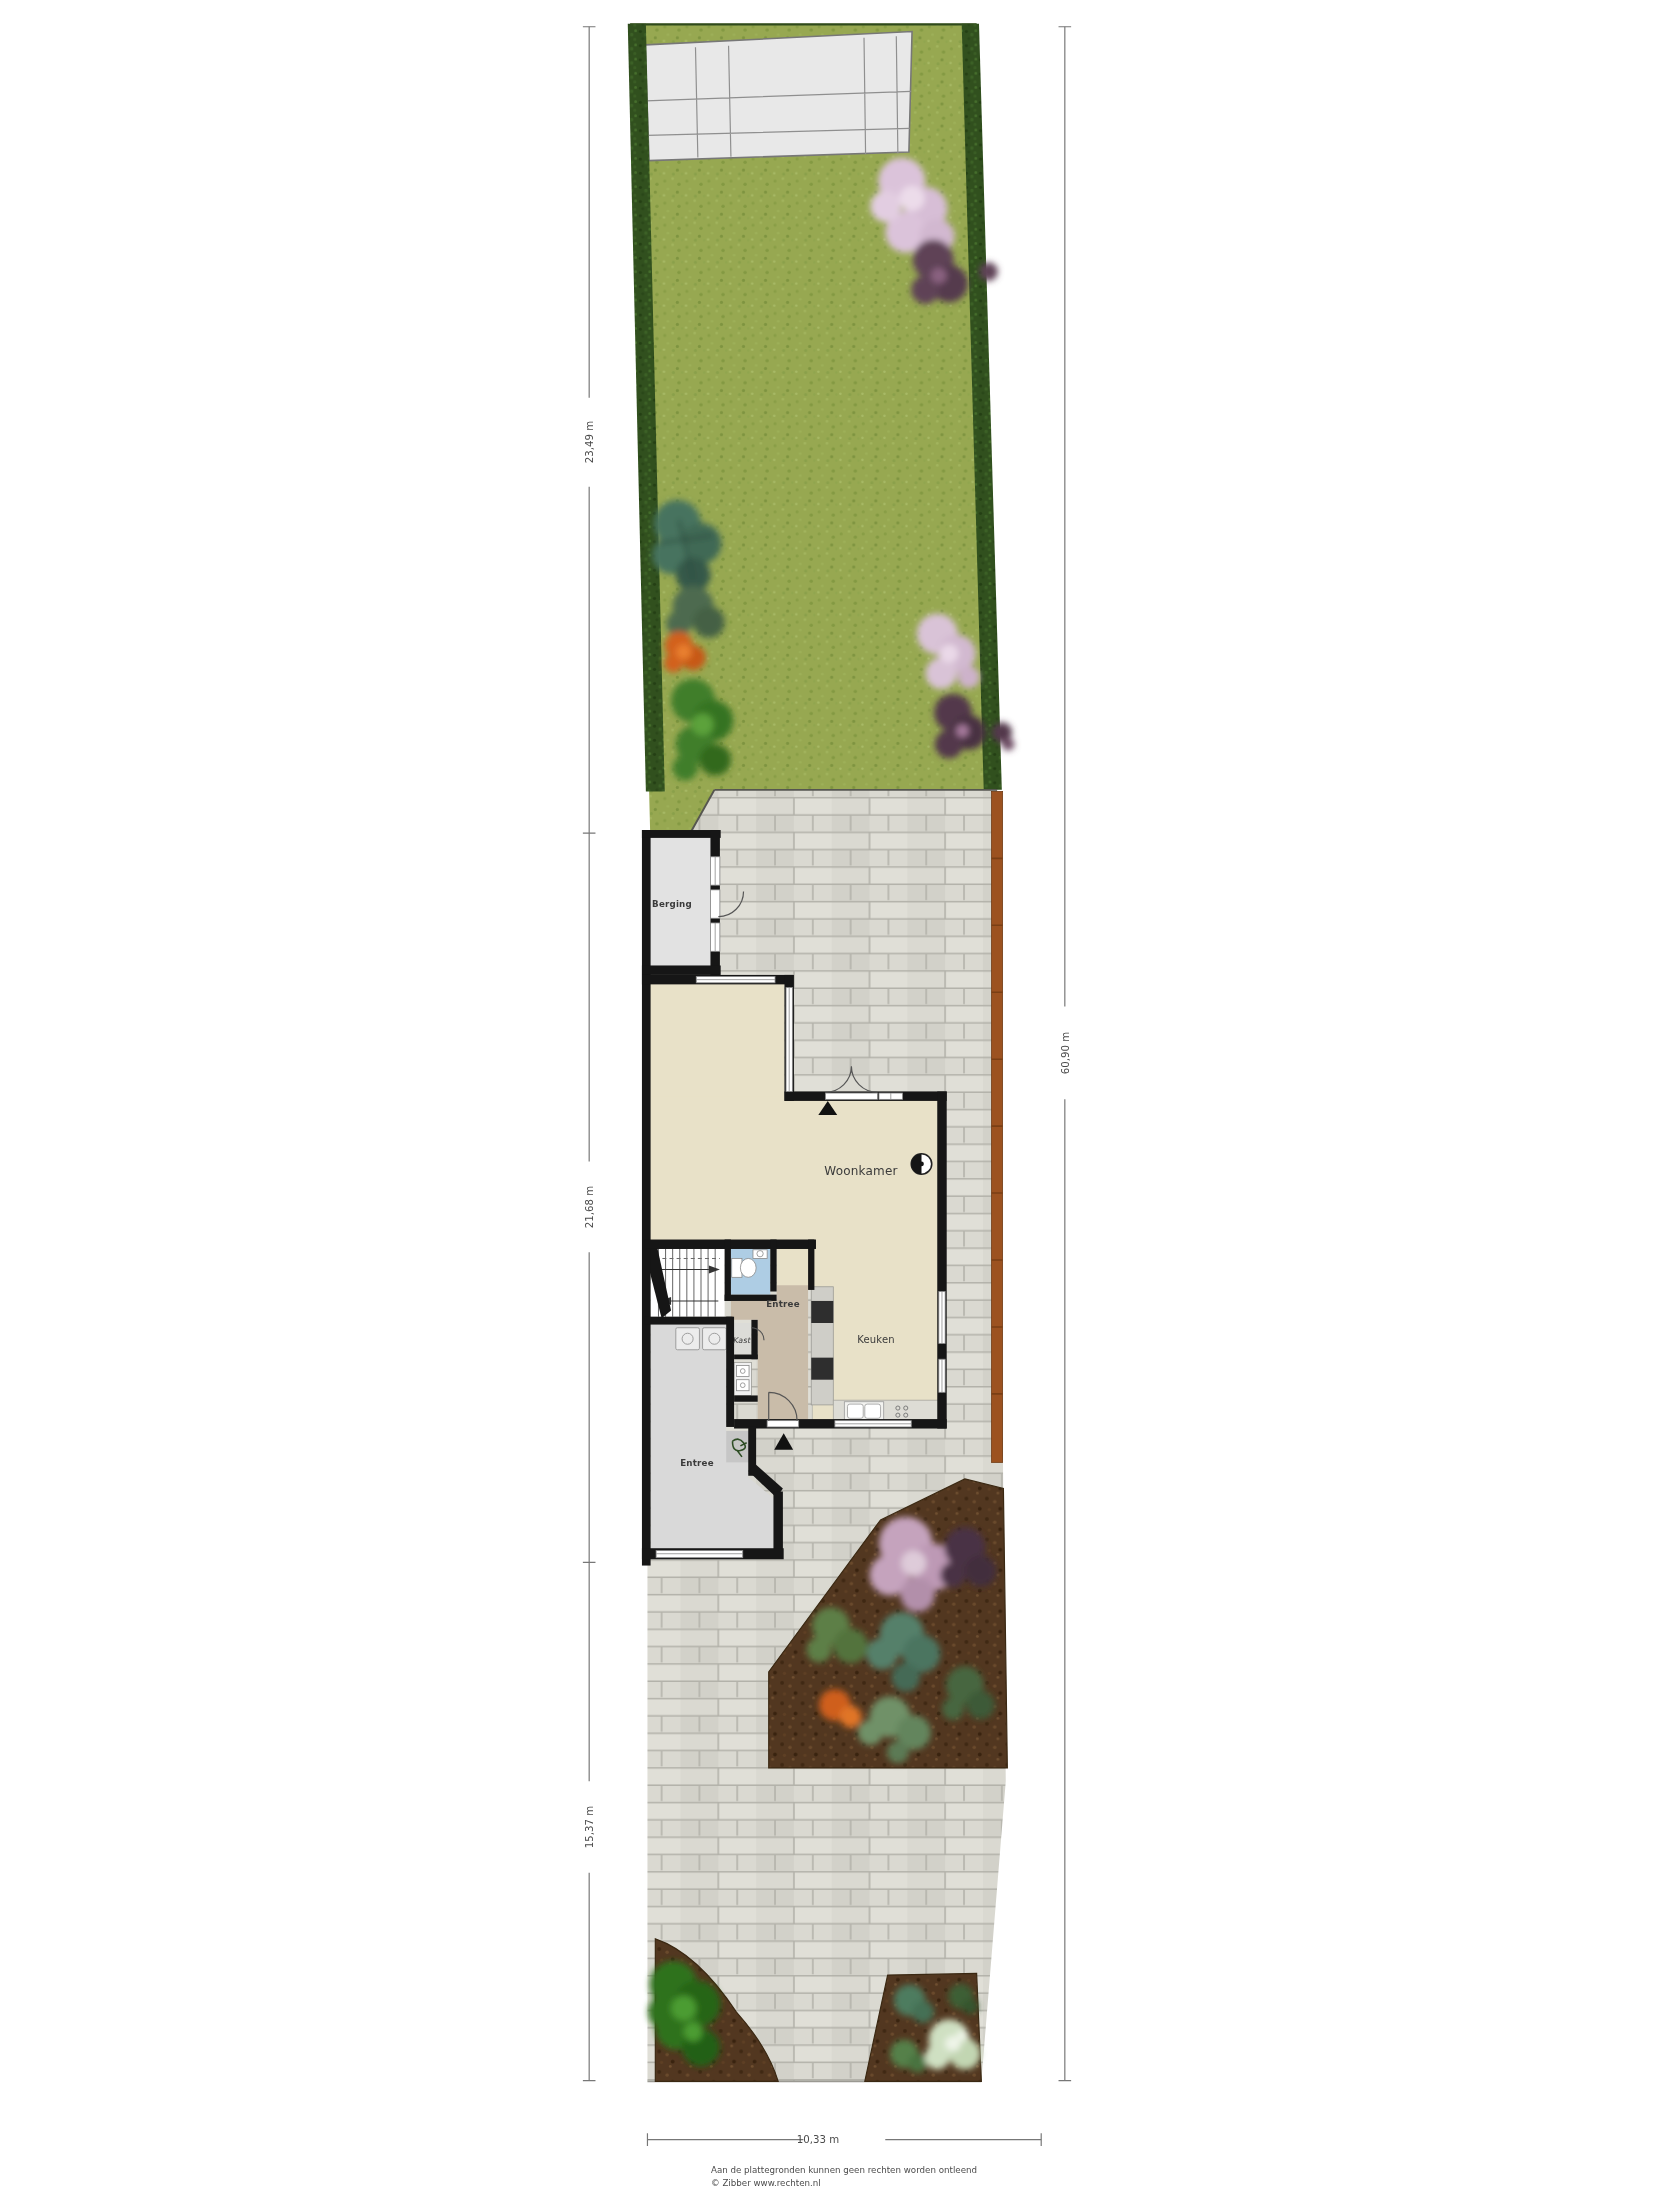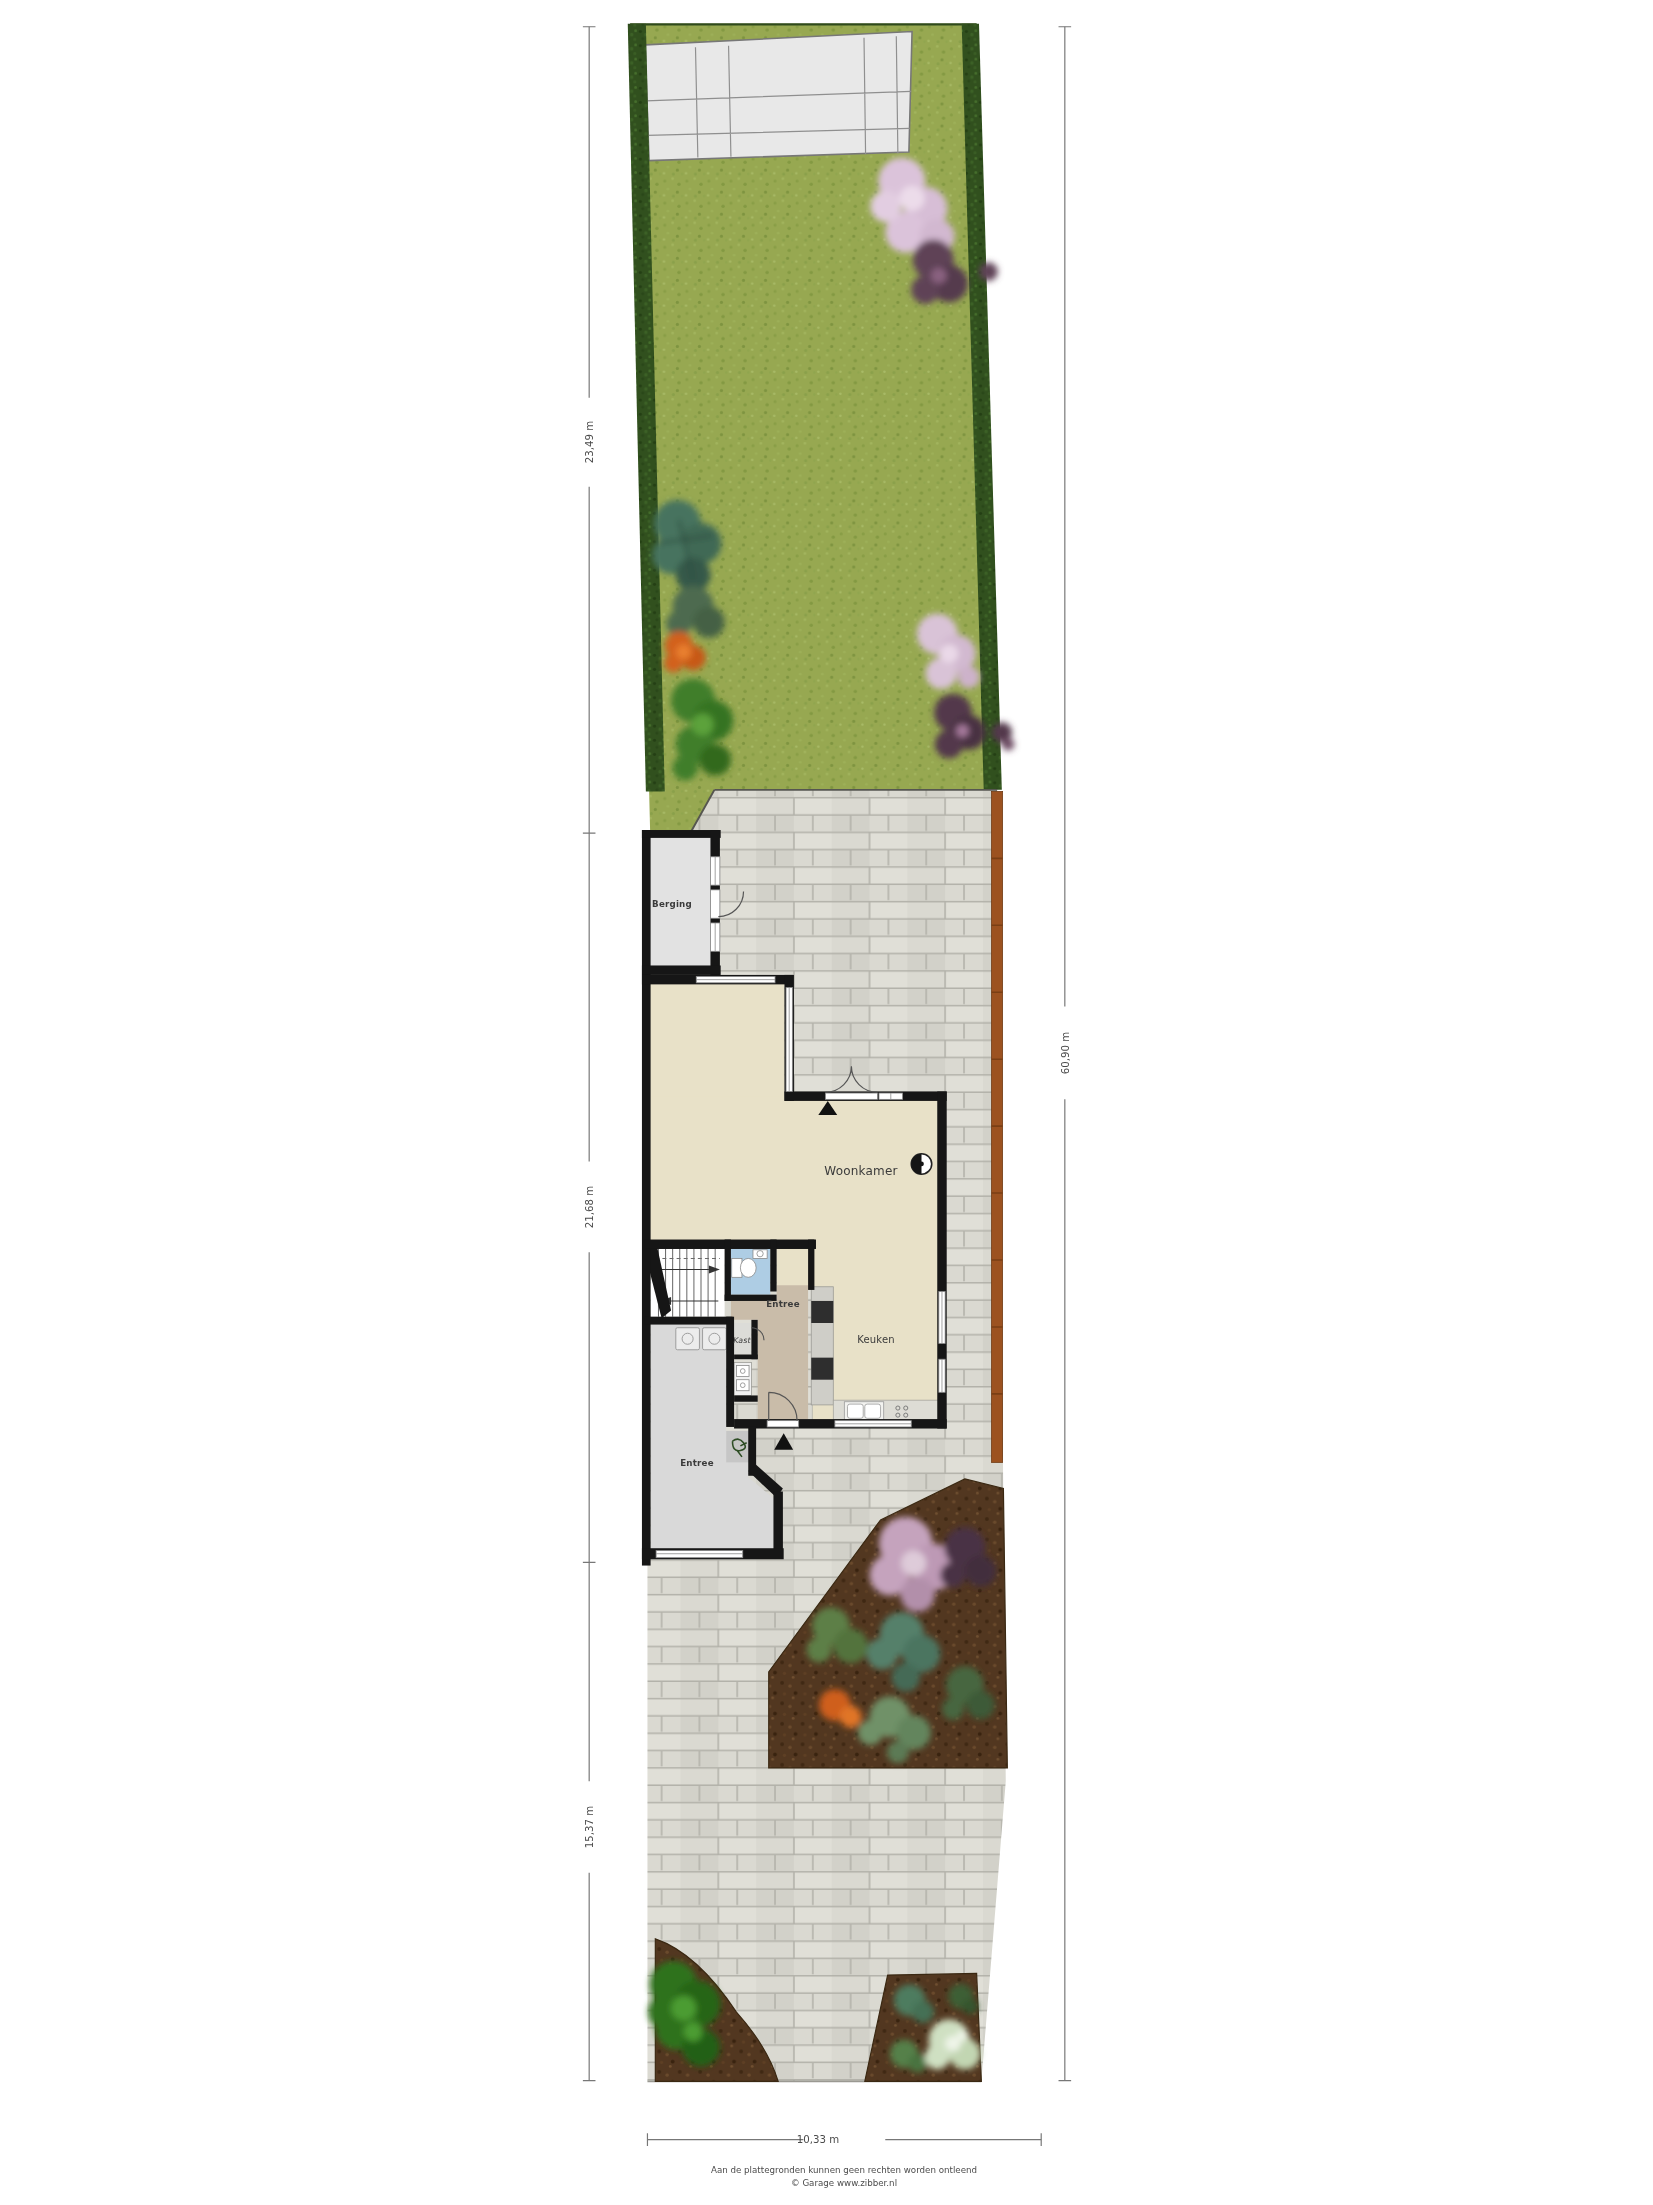--- a/index.html
+++ b/index.html
@@ -7,21 +7,21 @@
          font-family:"DejaVu Sans","Liberation Sans",sans-serif;}
   .stage svg{position:absolute;left:0;top:0;}
   .lbl{position:absolute;transform:translate(-50%,-50%);color:#3b3b3b;white-space:nowrap;
        font-size:12px;letter-spacing:0.2px;}
   .lbl.small{font-size:7.9px;font-style:italic;}
   .lbl.mid{font-size:8.7px;font-weight:bold;}
   .dim{position:absolute;color:#4a4a4a;font-size:10.2px;white-space:nowrap;
        transform:translate(-50%,-50%);}
   .dim.rot{transform:translate(-50%,-50%) rotate(-90deg);}
   .footer{position:absolute;left:844px;top:2164px;transform:translateX(-50%);
-          text-align:center;color:#4c4c4c;font-size:8.7px;line-height:13.4px;white-space:nowrap;}
+          color:#4c4c4c;font-size:8.7px;line-height:13.4px;white-space:nowrap;}
 </style>
 </head>
 <body>
 
 <div class="stage">
 <svg width="1654" height="2205" viewBox="0 0 2100 2800">
   <defs>
     <pattern id="grassP" width="28" height="28" patternUnits="userSpaceOnUse">
       <rect width="28" height="28" fill="#97a851"></rect>
       <circle cx="4" cy="6" r="2" fill="#899e46"></circle>
@@ -346,16 +346,16 @@
   <div class="lbl mid" style="left:697px;top:1463px">Entree</div>
 
   <div class="dim rot" style="left:589px;top:442px">23,49 m</div>
   <div class="dim rot" style="left:589px;top:1207px">21,68 m</div>
   <div class="dim rot" style="left:589px;top:1827px">15,37 m</div>
   <div class="dim rot" style="left:1065px;top:1053px">60,90 m</div>
   <div class="dim" style="left:818px;top:2139px">10,33 m</div>
 
   <div class="footer">
     <div>Aan de plattegronden kunnen geen rechten worden ontleend</div>
-    <div>© Garage www.zibber.nl</div>
+    <div>© Zibber www.rechten.nl</div>
   </div>
 </div>
 
 
 </body></html>

